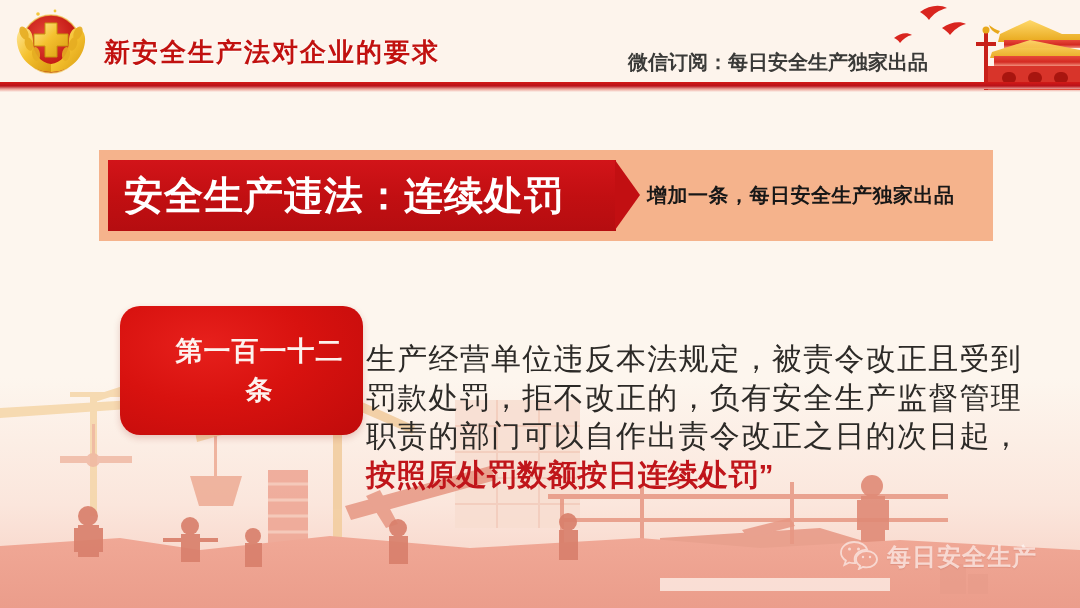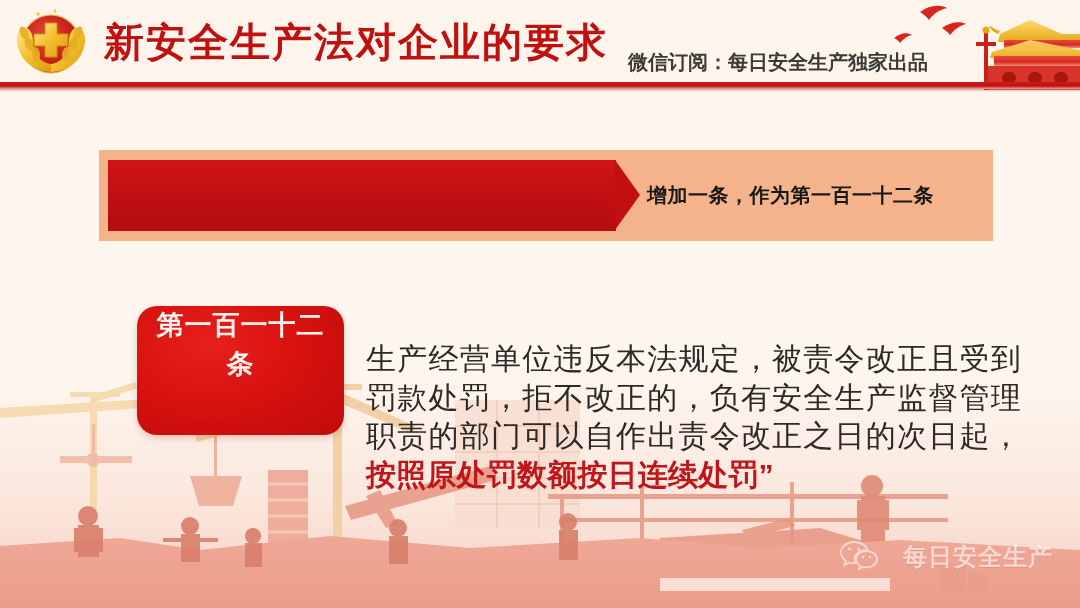--- a/index.html
+++ b/index.html
@@ -18,22 +18,22 @@
   .header{position:absolute;left:0;top:0;width:1080px;height:92px;z-index:5;}
   .header-bg{position:absolute;inset:0;background:#fdf4ec;}
   .header-rule{position:absolute;left:0;top:82px;width:1080px;height:7px;
      background:linear-gradient(180deg,#d31a17 0%,#b9121a 55%,#e8a39c 100%);}
   .header-rule:after{content:"";position:absolute;left:0;top:7px;width:100%;height:3px;
      background:linear-gradient(180deg,rgba(216,60,45,.45),rgba(216,60,45,0));}
 
   .emblem{position:absolute;left:8px;top:6px;width:86px;height:76px;}
   .emblem svg{display:block;}
 
-  .title-main{position:absolute;left:104px;top:12px;
-     font-size:40px;line-height:60px;font-weight:bold;color:#c1110f;
+  .title-main{position:absolute;left:104px;top:22px;
+     font-size:26px;line-height:60px;font-weight:bold;color:#c1110f;
      letter-spacing:2px;
      text-shadow:1px 1px 0 rgba(255,255,255,.75);}
 
   .subscribe{position:absolute;left:628px;top:49px;
      font-size:20px;line-height:26px;font-weight:bold;color:#3a3a38;letter-spacing:0px;}
 
   .tiananmen{position:absolute;right:0;top:0;width:200px;height:90px;}
   .tiananmen svg{display:block;}
 
   
@@ -44,37 +44,37 @@
      background:linear-gradient(180deg,#d21419 0%,#c20f12 50%,#b50d10 100%);}
   .arrow-tip{position:absolute;left:507px;top:0;width:0;height:0;
      border-top:35.5px solid transparent;border-bottom:35.5px solid transparent;
      border-left:25px solid #c20f12;}
   .arrow-text{position:absolute;left:16px;top:4px;
      font-size:39px;line-height:63px;font-weight:bold;color:#ffffff;letter-spacing:1px;}
   .band-note{position:absolute;left:647px;top:173px;z-index:6;
      font-size:20px;line-height:44px;font-weight:bold;color:#171717;letter-spacing:0.5px;}
 
   
-  .chip{position:absolute;left:137px;top:306px;width:207px;height:129px;z-index:4;
+  .chip{position:absolute;left:120px;top:306px;width:207px;height:129px;z-index:4;
      border-radius:20px;
      background:radial-gradient(ellipse at 35% 30%,#e7201c 0%,#d8120f 45%,#c00b0b 100%);
      box-shadow:0 3px 7px rgba(150,40,30,.22);
-     display:flex;align-items:flex-start;justify-content:center;}
+     display:flex;align-items:center;justify-content:center;padding-left:36px;}
   .chip-text{font-size:27px;line-height:39px;font-weight:bold;color:#fdf2ee;
      text-align:center;letter-spacing:1px;width:180px;}
 
   
   .body-copy{position:absolute;left:366px;top:310px;width:655px;z-index:4;
      font-size:30px;line-height:38.5px;color:#2c2a27;letter-spacing:0.2px;
      text-align:justify;}
   .body-copy .hl{color:#c0151a;font-weight:bold;}
 
   
   .wechat{position:absolute;left:840px;top:540px;z-index:6;
-     display:flex;align-items:center;gap:25px;opacity:.58;}
+     display:flex;align-items:center;gap:9px;opacity:.58;}
   .wechat-label{font-size:24px;line-height:30px;font-weight:bold;color:#ffffff;
      letter-spacing:1px;text-shadow:0 1px 1px rgba(190,110,95,.55);}
 </style>
 </head>
 <body>
 
 <div class="slide">
 
   <div class="bg-art">
     <svg viewBox="0 0 1080 230" preserveAspectRatio="none" xmlns="http://www.w3.org/2000/svg">
@@ -268,23 +268,24 @@
     </div>
 
     <div class="header-rule"></div>
   </div>
 
   <div class="banner-band"></div>
 
   <div class="arrow">
     <div class="arrow-body"></div>
     <div class="arrow-tip"></div>
-  </div>
-
-  <div class="band-note">增加一条，作为第一百一十二条</div>
+    <div class="arrow-text">安全生产违法：连续处罚</div>
+  </div>
+
+  <div class="band-note">增加一条，每日安全生产独家出品</div>
 
   <div class="chip">
     <span class="chip-text">第一百一十二条</span>
   </div>
 
   <p class="body-copy">
     <span>生产经营单位违反本法规定，被责令改正且受到罚款处罚，拒不改正的，负有安全生产监督管理职责的部门可以自作出责令改正之日的次日起，</span><span class="hl">按照原处罚数额按日连续处罚”</span>
   </p>
 
   <div class="wechat">

